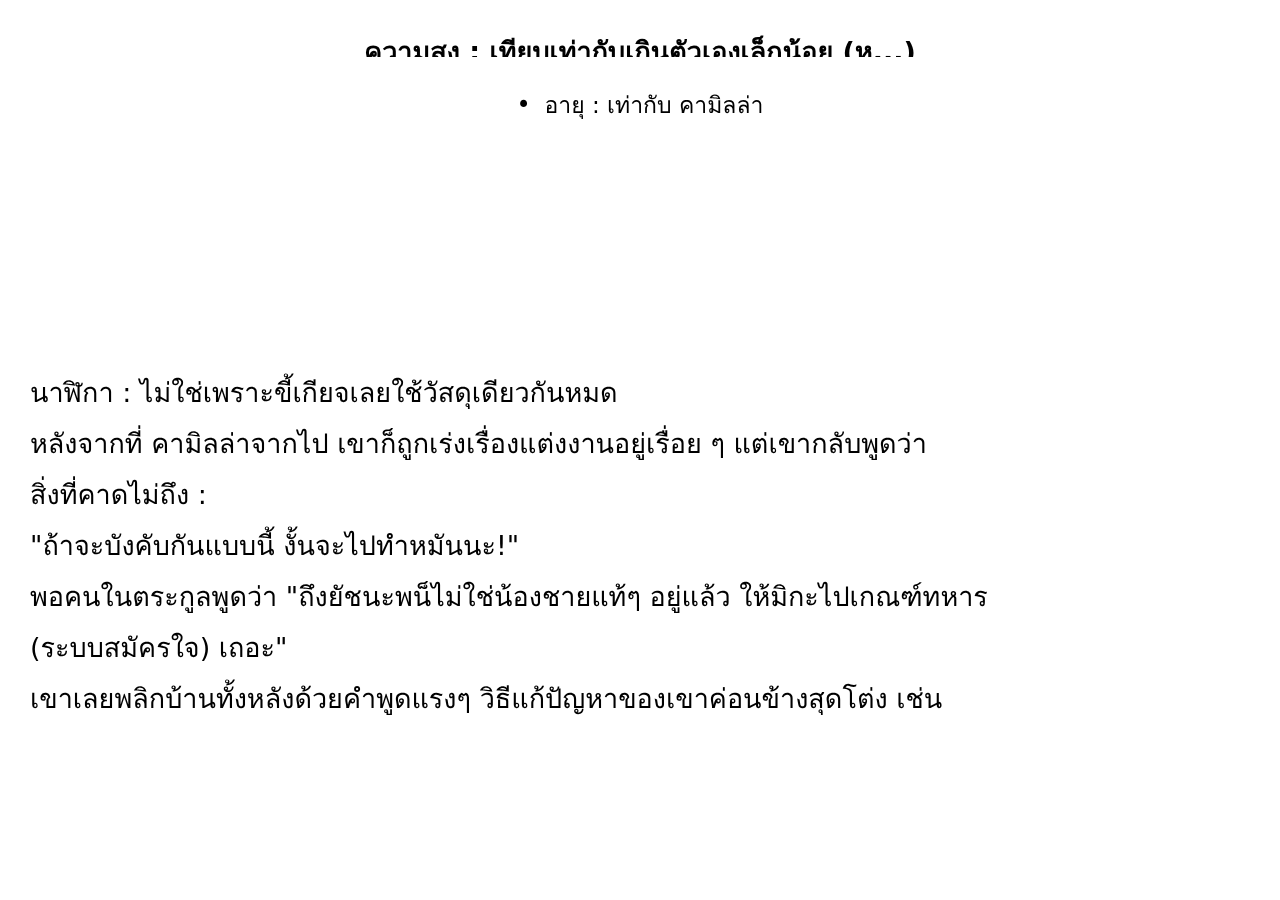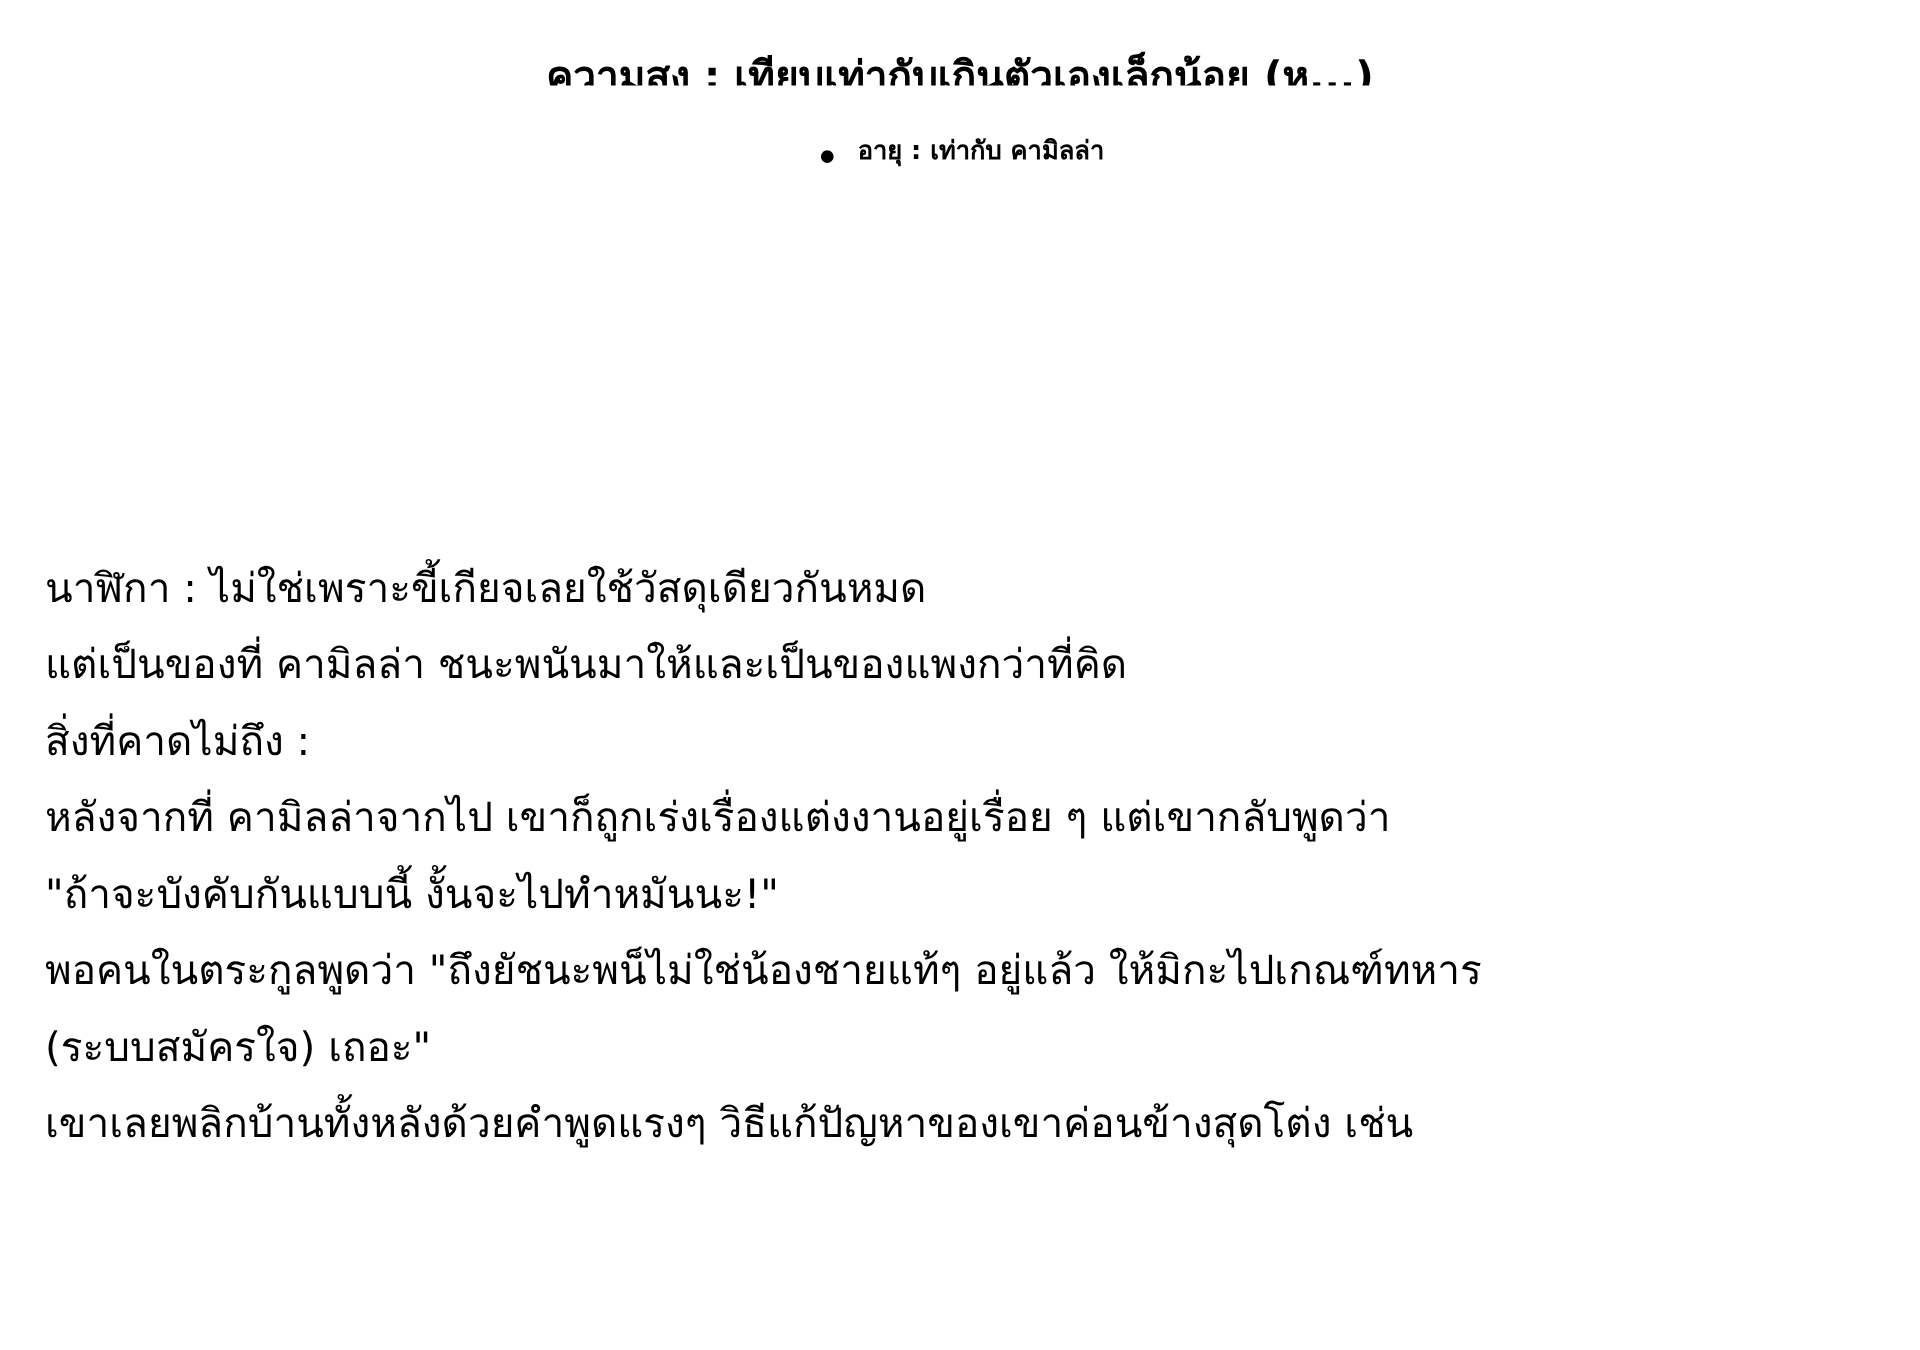--- a/index.html
+++ b/index.html
@@ -43,22 +43,22 @@
   .bullet-list {
     position: absolute;
     top: 42px;
     left: 0;
     width: 1280px;
     text-align: center;
   }
   .bullet-item {
     display: inline-block;
     position: relative;
-    font-size: 17px;
-    font-weight: bold;
+    font-size: 23px;
+    font-weight: normal;
     line-height: 1.45;
     padding-left: 28px;
   }
   .bullet-item::before {
     content: "\2022";
     position: absolute;
     left: 0;
     top: -1px;
     font-size: 24px;
   }
@@ -84,22 +84,21 @@
 <div class="page">
 
   <div class="clipped-heading">ความสูง : เทียบเท่ากับเกินตัวเองเล็กน้อย (ห...)</div>
 
   <div class="bullet-list">
     <div class="bullet-item">อายุ : เท่ากับ คามิลล่า</div>
   </div>
 
   <div class="body-block">
     <div class="body-line">นาฬิกา : ไม่ใช่เพราะขี้เกียจเลยใช้วัสดุเดียวกันหมด</div>
-    <div class="body-line">แต่เป็นของที่ คามิลล่า ชนะพนันมาให้และเป็นของแพงกว่าที่คิด</div>
+    <div class="body-line">หลังจากที่ คามิลล่าจากไป เขาก็ถูกเร่งเรื่องแต่งงานอยู่เรื่อย ๆ แต่เขากลับพูดว่า</div>
     <div class="body-line">สิ่งที่คาดไม่ถึง :</div>
-    <div class="body-line">หลังจากที่ คามิลล่าจากไป เขาก็ถูกเร่งเรื่องแต่งงานอยู่เรื่อย ๆ แต่เขากลับพูดว่า</div>
     <div class="body-line">"ถ้าจะบังคับกันแบบนี้ งั้นจะไปทำหมันนะ!"</div>
     <div class="body-line">พอคนในตระกูลพูดว่า "ถึงยัชนะพน็ไม่ใช่น้องชายแท้ๆ อยู่แล้ว ให้มิกะไปเกณฑ์ทหาร</div>
     <div class="body-line">(ระบบสมัครใจ) เถอะ"</div>
     <div class="body-line">เขาเลยพลิกบ้านทั้งหลังด้วยคำพูดแรงๆ วิธีแก้ปัญหาของเขาค่อนข้างสุดโต่ง เช่น</div>
   </div>
 
 </div>
 
 </body></html>

